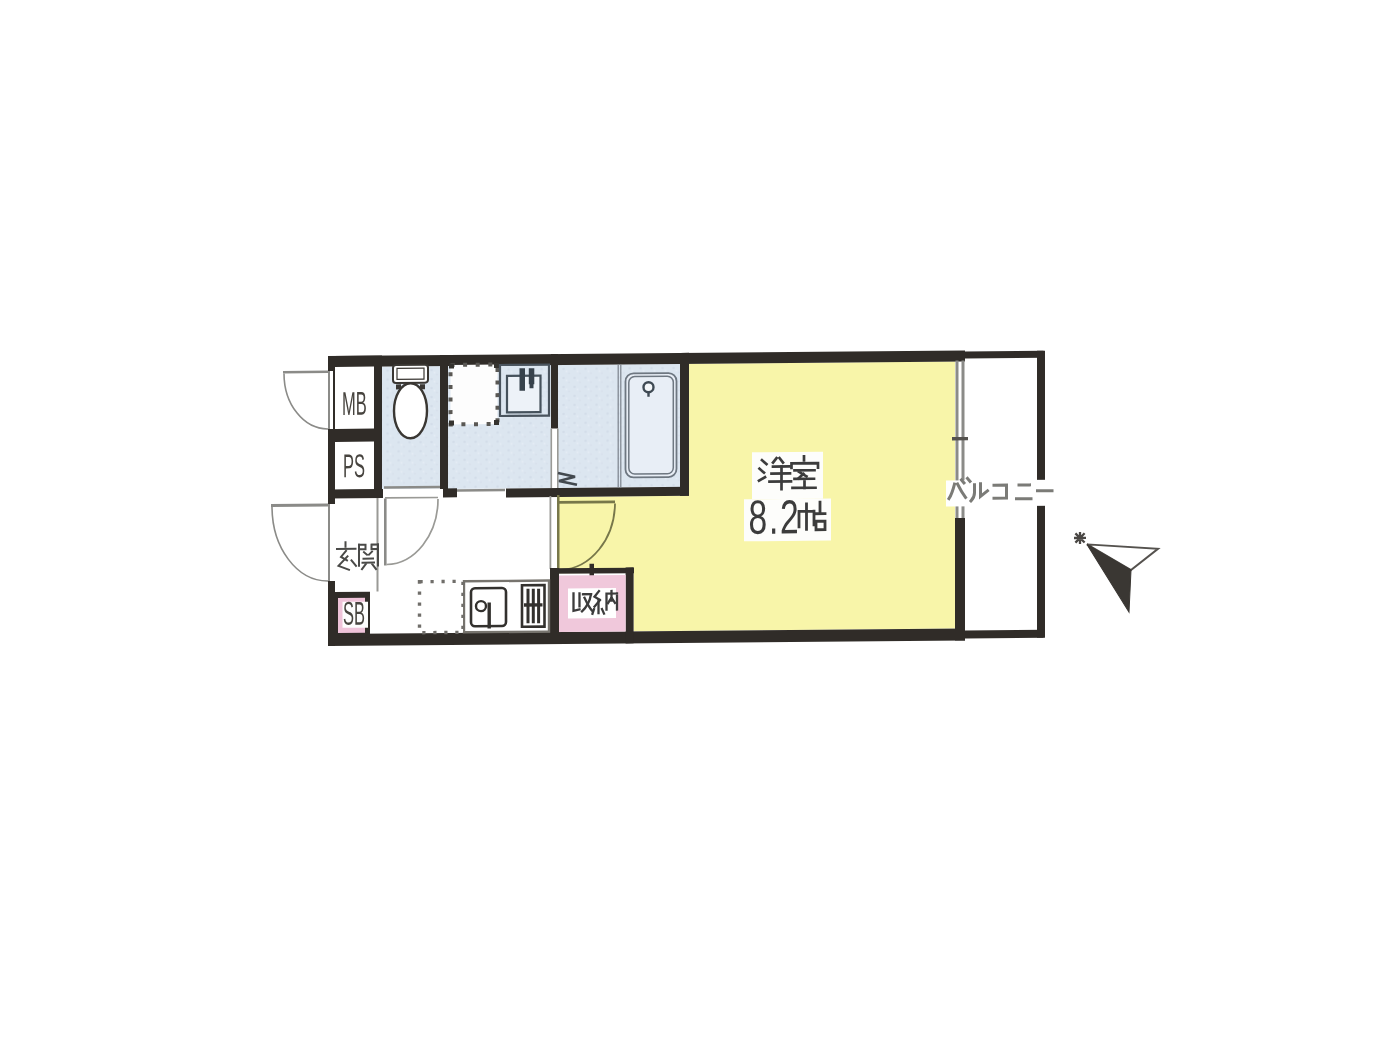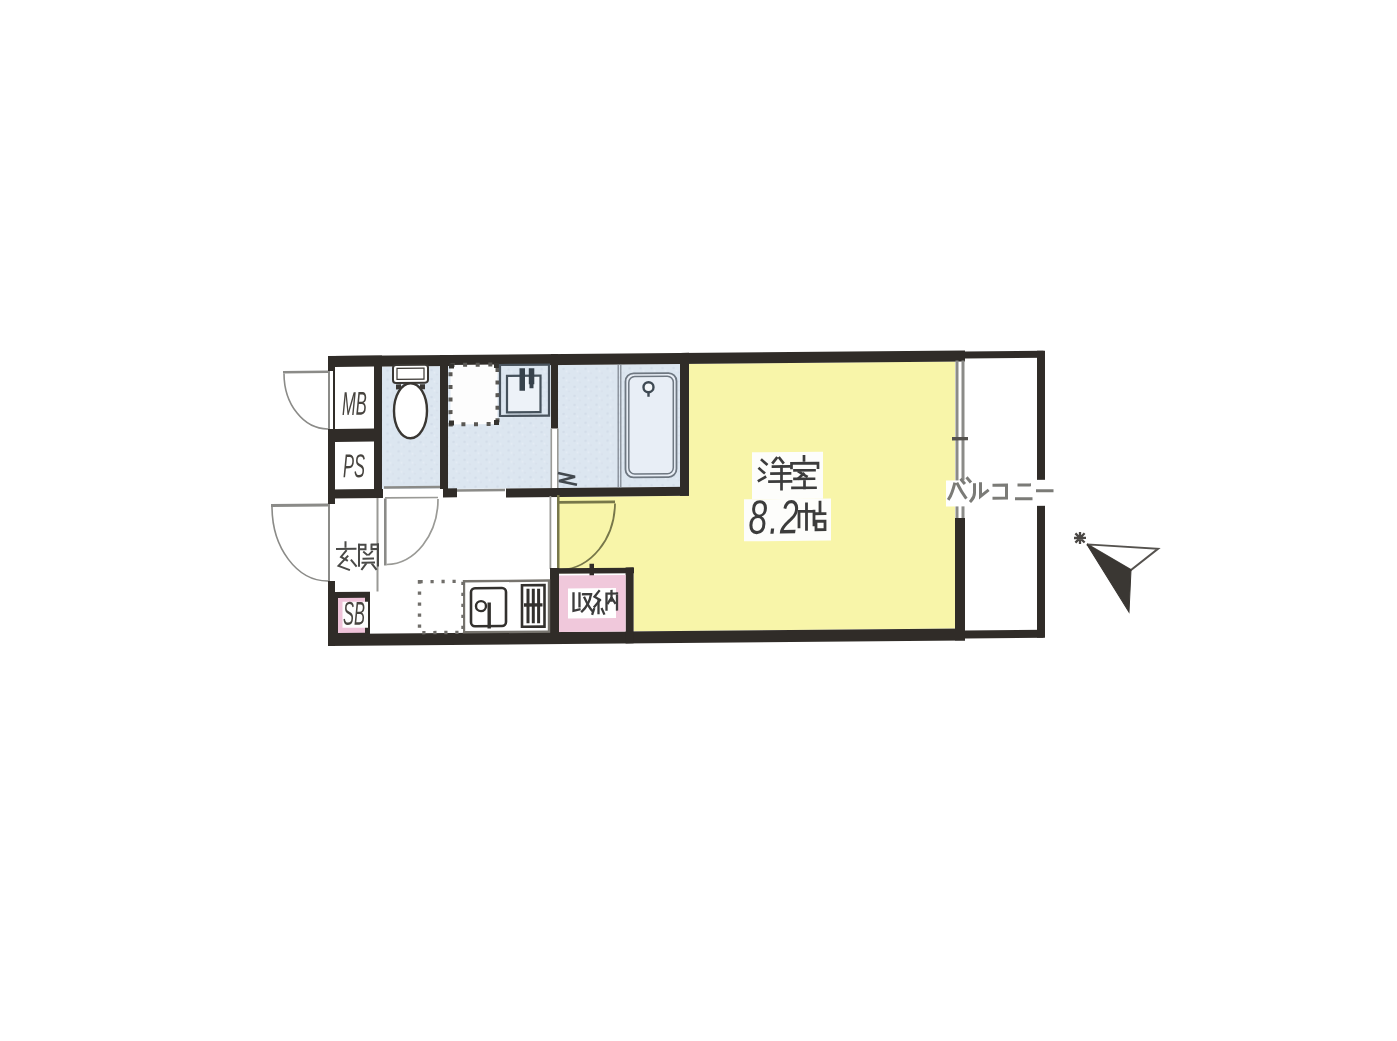--- a/index.html
+++ b/index.html
@@ -1,16 +1,16 @@
 <!DOCTYPE html>
 <html><head>
 <meta charset="utf-8">
 <style>
   html,body{margin:0;padding:0;background:#ffffff;}
-  .page{position:relative;width:1397px;height:1041px;background:#ffffff;overflow:hidden;font-style:italic;}
+  .page{position:relative;width:1397px;height:1041px;background:#ffffff;overflow:hidden;}
   svg text{font-family:"Liberation Sans",sans-serif;}
 </style>
 </head>
 <body>
 <div class="page">
 <svg width="1397" height="1041" viewBox="0 0 1397 1041">
 <defs>
 <pattern id="stip" width="11" height="9" patternUnits="userSpaceOnUse">
   <rect width="11" height="9" fill="none"></rect>
   <circle cx="2.5" cy="2" r="1.3" fill="#d3dde9"></circle>

